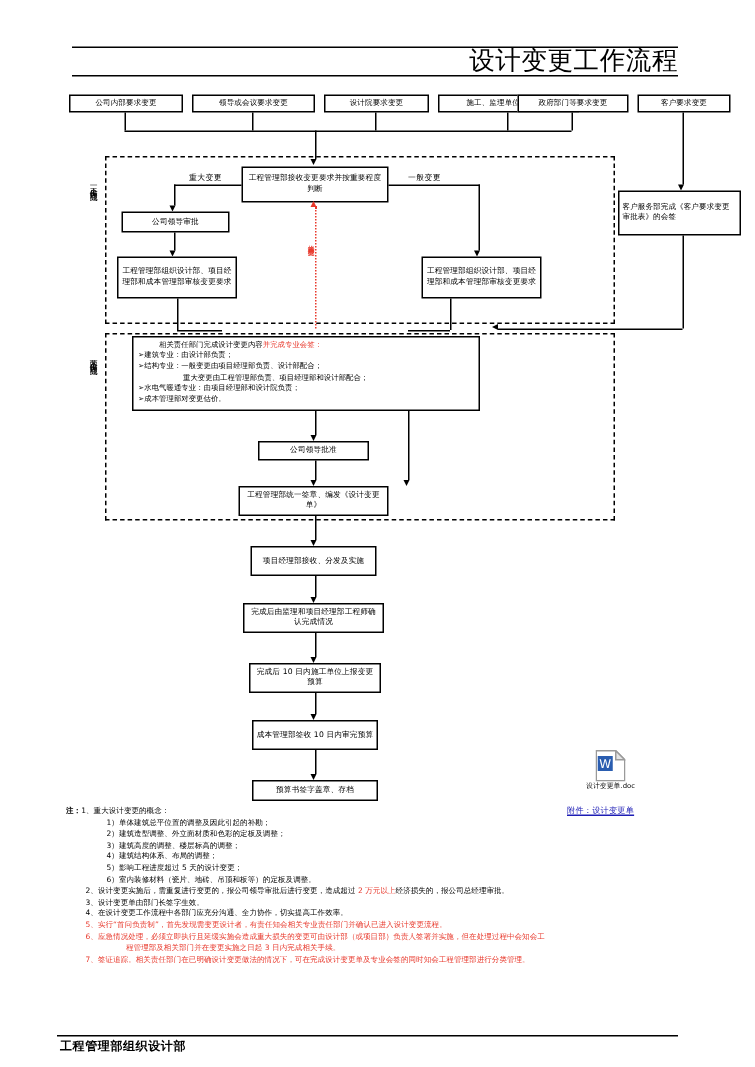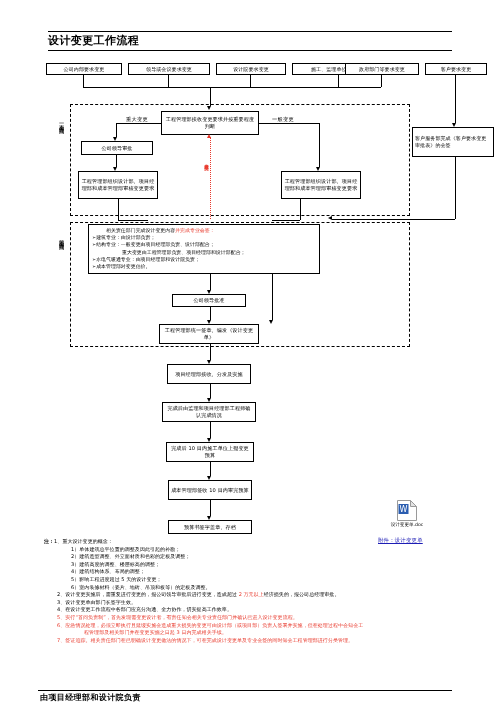--- a/index.html
+++ b/index.html
@@ -6,22 +6,22 @@
   body{
     width:503px;height:711px;background:#ffffff;
     font-family:"DejaVu Sans","Liberation Sans",sans-serif;
     color:#000;position:relative;overflow:hidden;
   }
   .page{position:absolute;left:0;top:0;width:503px;height:711px;}
 
   
   .hdr-rule{position:absolute;left:48px;top:31px;width:404px;height:0;border-top:1.2px solid #000;}
   .title{
-    position:absolute;left:48px;top:34px;width:404px;text-align:left;
-    font-size:11px;font-weight:bold;letter-spacing:.4px;line-height:14px;
+    position:absolute;left:48px;top:34px;width:404px;text-align:right;
+    font-size:17px;font-weight:normal;letter-spacing:.4px;line-height:14px;
   }
   .hdr-rule2{position:absolute;left:48px;top:50px;width:404px;height:0;border-top:1.2px solid #000;}
 
   
   .box{
     position:absolute;box-sizing:border-box;border:1px solid #000;background:#fff;
     display:flex;align-items:center;justify-content:center;text-align:center;
     font-size:5.1px;line-height:7px;padding:1px 2px;letter-spacing:.1px;
   }
   .box.thick{border-width:1.4px;}
@@ -250,15 +250,15 @@
     <div class="n lv1"><span>2、设计变更实施后，需重复进行变更的，报公司领导审批后进行变更，造成超过 <span class="red">2 万元以上</span>经济损失的，报公司总经理审批。</span></div>
     <div class="n lv1"><span>3、设计变更单由部门长签字生效。</span></div>
     <div class="n lv1"><span>4、在设计变更工作流程中各部门应充分沟通、全力协作，切实提高工作效率。</span></div>
     <div class="n lv1 red"><span>5、实行“首问负责制”，首先发现需变更设计者，有责任知会相关专业责任部门并确认已进入设计变更流程。</span></div>
     <div class="n lv1 red"><span>6、应急情况处理，必须立即执行且延缓实施会造成重大损失的变更可由设计部（或项目部）负责人签署并实施，但在处理过程中会知会工</span></div>
     <div class="n lv3 red"><span>程管理部及相关部门并在变更实施之日起 3 日内完成相关手续。</span></div>
     <div class="n lv1 red"><span>7、签证追踪。相关责任部门在已明确设计变更做法的情况下，可在完成设计变更单及专业会签的同时知会工程管理部进行分类管理。</span></div>
   </div>
 
   <div class="foot-rule"></div>
-  <div class="foot">由项目经理部和设计院负责</div>
+  <div class="foot">工程管理部组织设计部</div>
 
 </div>
 
 </body></html>

